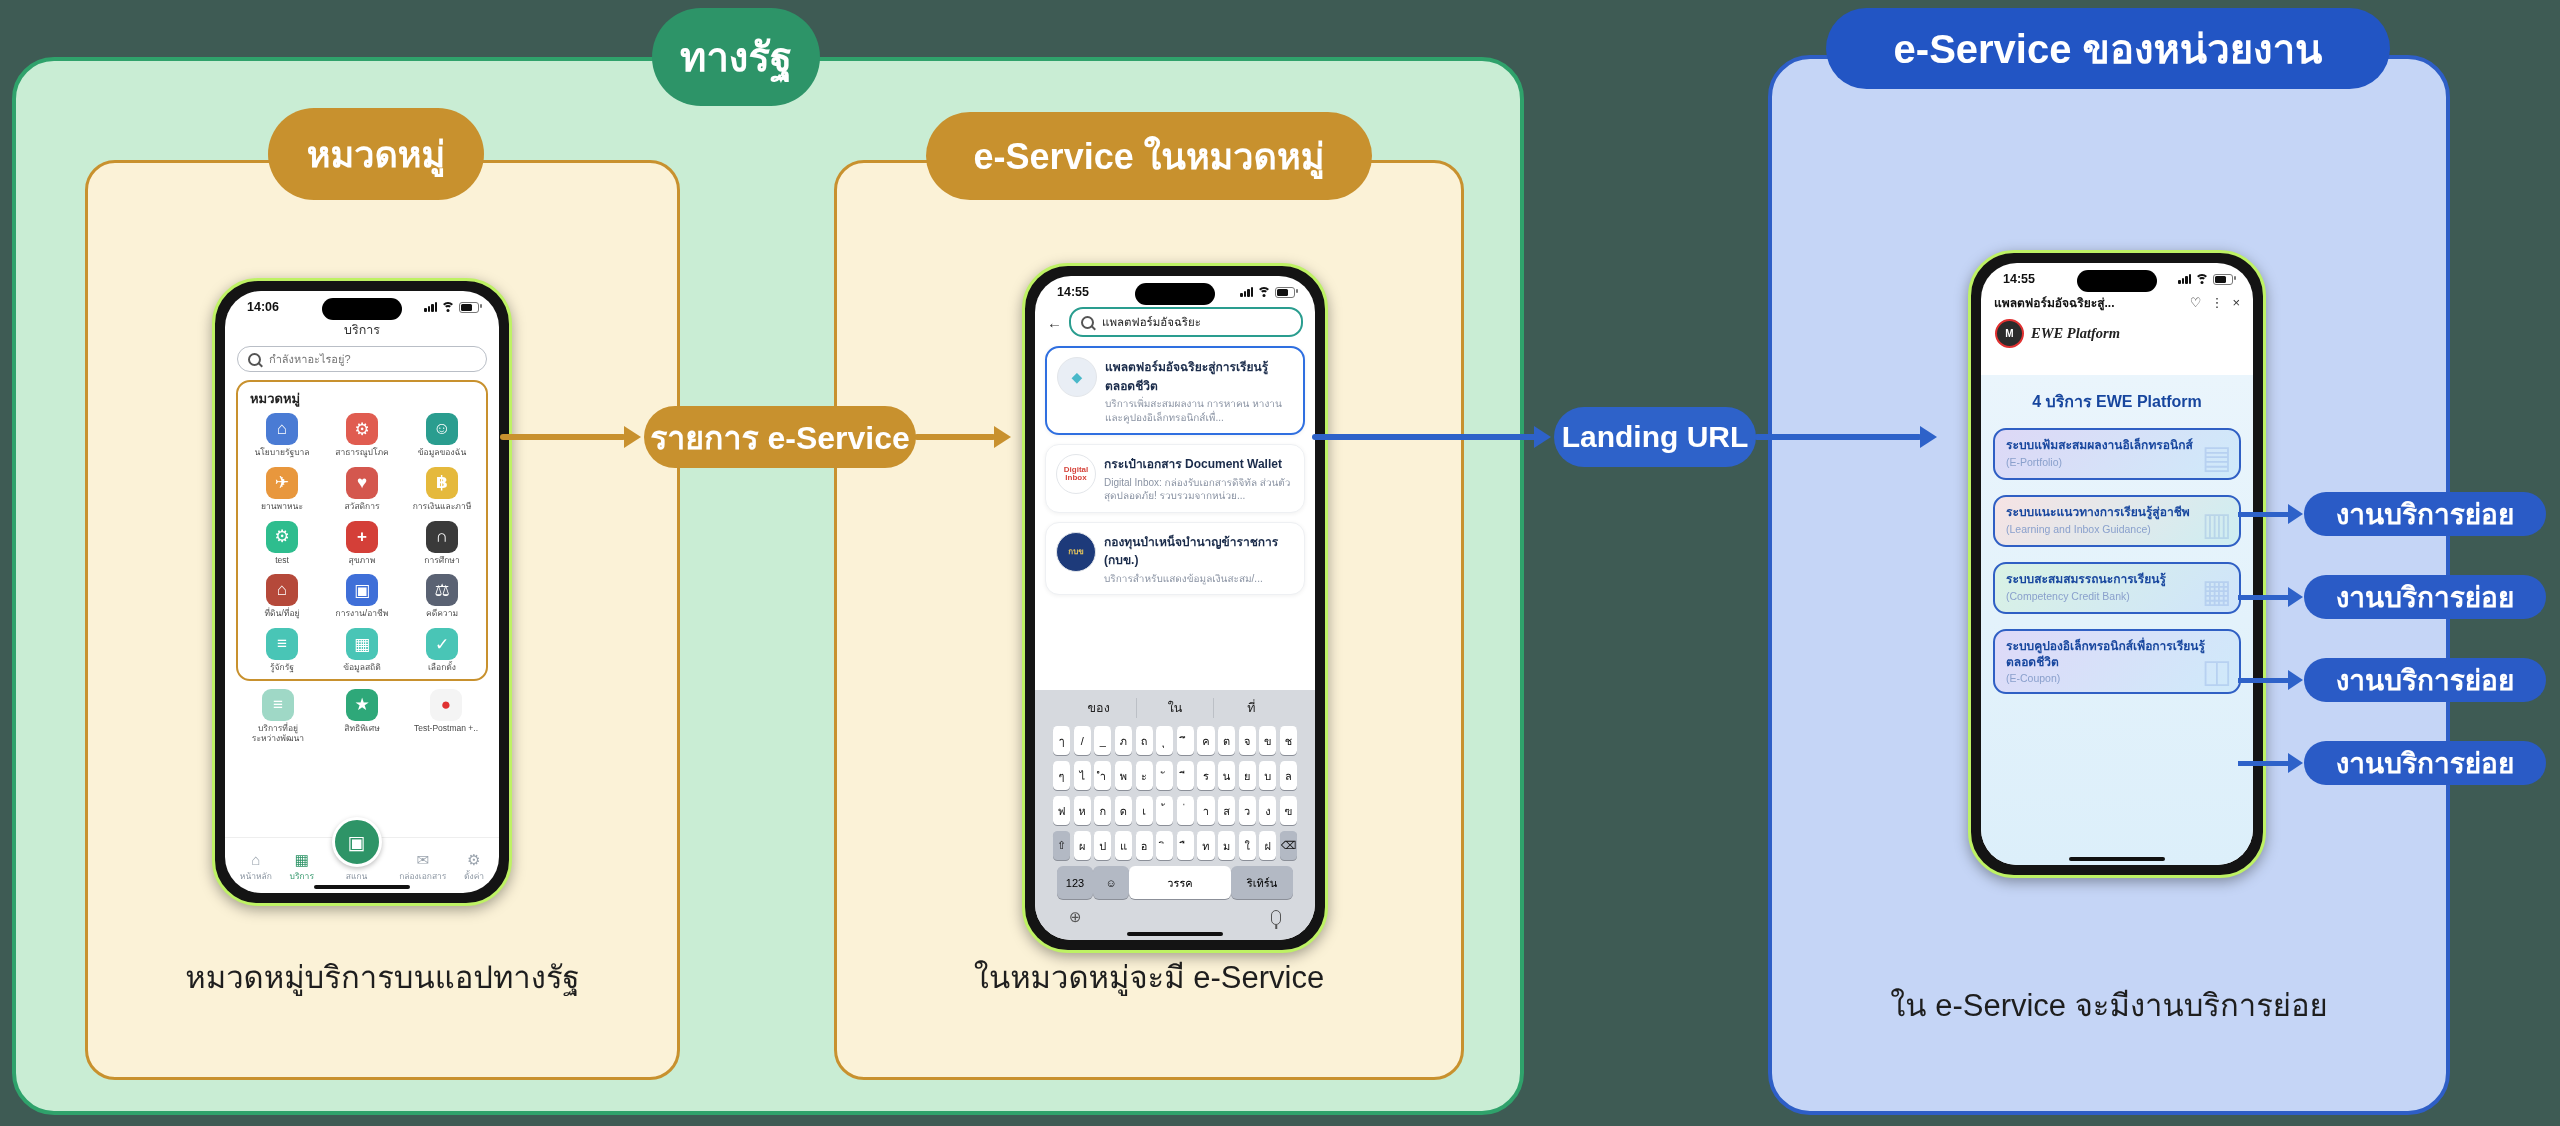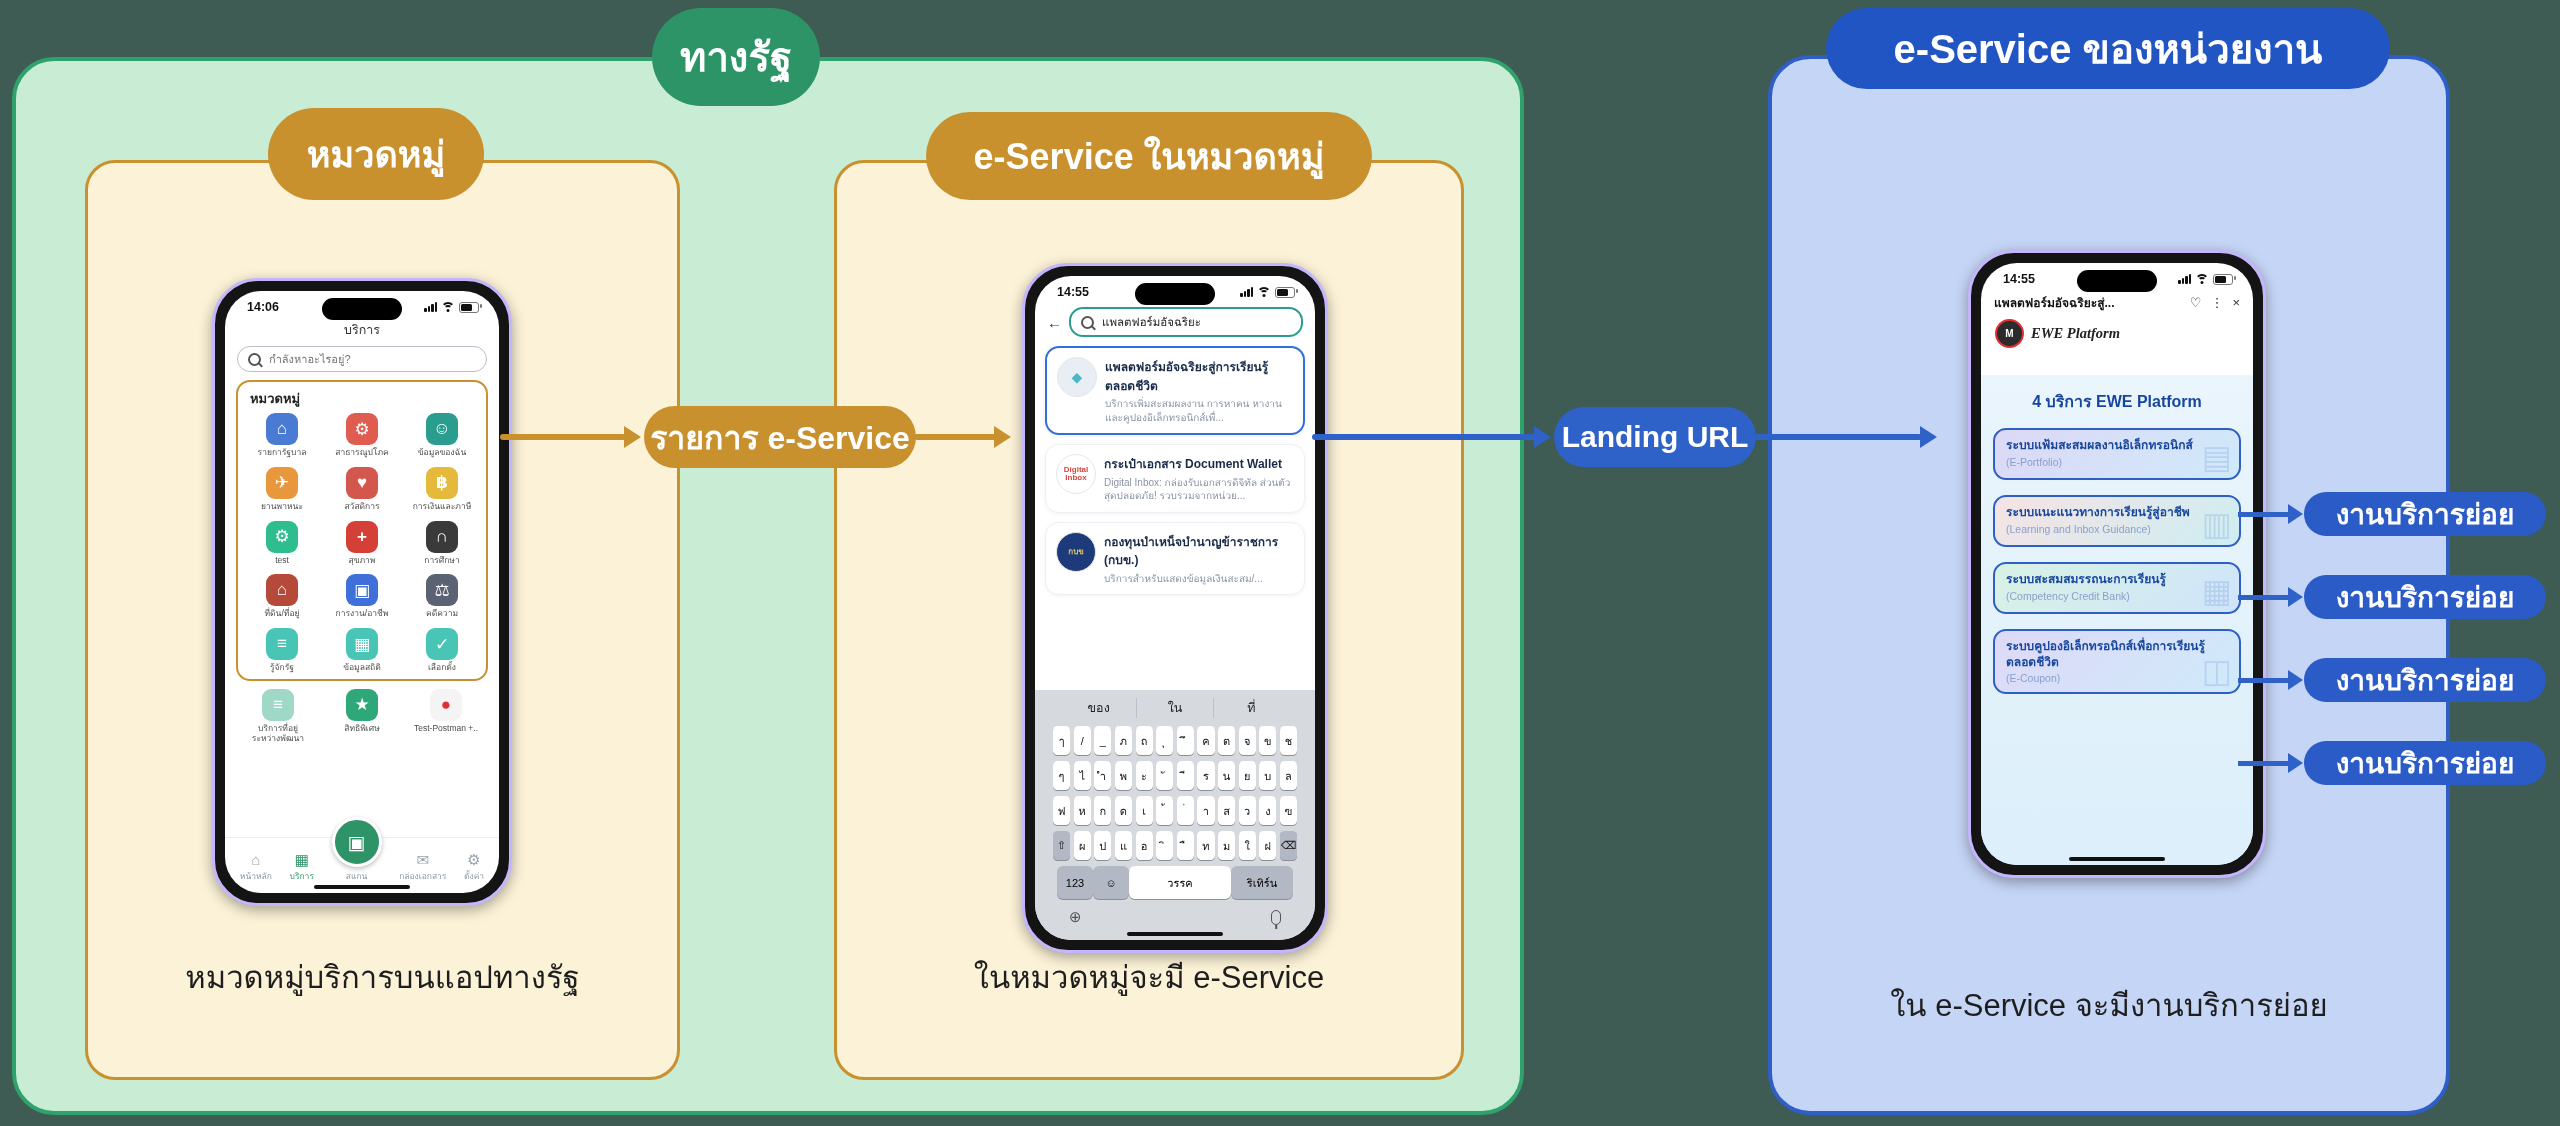--- a/index.html
+++ b/index.html
@@ -27,21 +27,21 @@
   #cap2{left:834px;top:952px;width:630px;}
   #cap3{left:1768px;top:980px;width:682px;}
 
   
   .hline{position:absolute;height:6px;border-radius:3px;z-index:25;}
   .gold{background:#C8912E;} .blue{background:#2E62C9;}
   .ah{position:absolute;width:0;height:0;border-top:11px solid transparent;border-bottom:11px solid transparent;z-index:26;}
   .ah-gold{border-left:17px solid #C8912E;} .ah-blue{border-left:17px solid #2E62C9;}
 
   
-  .phone{position:absolute;background:#141414;border:3px solid #c4b5fd;border-radius:46px;padding:10px;box-sizing:border-box;z-index:10;box-shadow:0 4px 14px rgba(0,0,0,.35);}
+  .phone{position:absolute;background:#141414;border:3px solid #bef264;border-radius:46px;padding:10px;box-sizing:border-box;z-index:10;box-shadow:0 4px 14px rgba(0,0,0,.35);}
   .screen{width:100%;height:100%;background:#fff;border-radius:36px;overflow:hidden;position:relative;}
   .island{position:absolute;top:7px;left:50%;transform:translateX(-50%);width:80px;height:22px;background:#000;border-radius:12px;z-index:3;}
   .sb{display:flex;justify-content:space-between;align-items:center;padding:9px 20px 0 22px;font-size:12.5px;font-weight:bold;color:#111;}
   .sb-ics{display:inline-flex;align-items:center;gap:4px;}
   .sig{display:inline-flex;align-items:flex-end;gap:1px;}
   .sig i{width:2.5px;background:#111;border-radius:1px;display:inline-block;}
   .sig i:nth-child(1){height:4px}.sig i:nth-child(2){height:6px}.sig i:nth-child(3){height:8px}.sig i:nth-child(4){height:10px}
   .wifi{position:relative;width:14px;height:11px;display:inline-block;}
   .wifi i{position:absolute;left:50%;transform:translateX(-50%);border:2px solid transparent;border-top-color:#111;border-radius:50%;box-sizing:border-box;}
   .wifi i:nth-child(1){width:14px;height:14px;top:0;}
@@ -183,21 +183,21 @@
       <div class="p1-title">บริการ</div>
       <div class="p1-search">
         <span class="mag"></span>
         <input placeholder="กำลังหาอะไรอยู่?" style="">
       </div>
       <div class="catbox">
         <div class="catbox-h">หมวดหมู่</div>
         <div class="cat-grid">
   <div class="cat">
     <span class="chip" style="background: rgb(74, 123, 212);">⌂</span>
-    <span class="cat-lb">รายการัฐบาล</span>
+    <span class="cat-lb">นโยบายรัฐบาล</span>
   </div>
 
   <div class="cat">
     <span class="chip" style="background: rgb(224, 92, 80);">⚙</span>
     <span class="cat-lb">สาธารณูปโภค</span>
   </div>
 
   <div class="cat">
     <span class="chip" style="background: rgb(42, 157, 143);">☺</span>
     <span class="cat-lb">ข้อมูลของฉัน</span>

